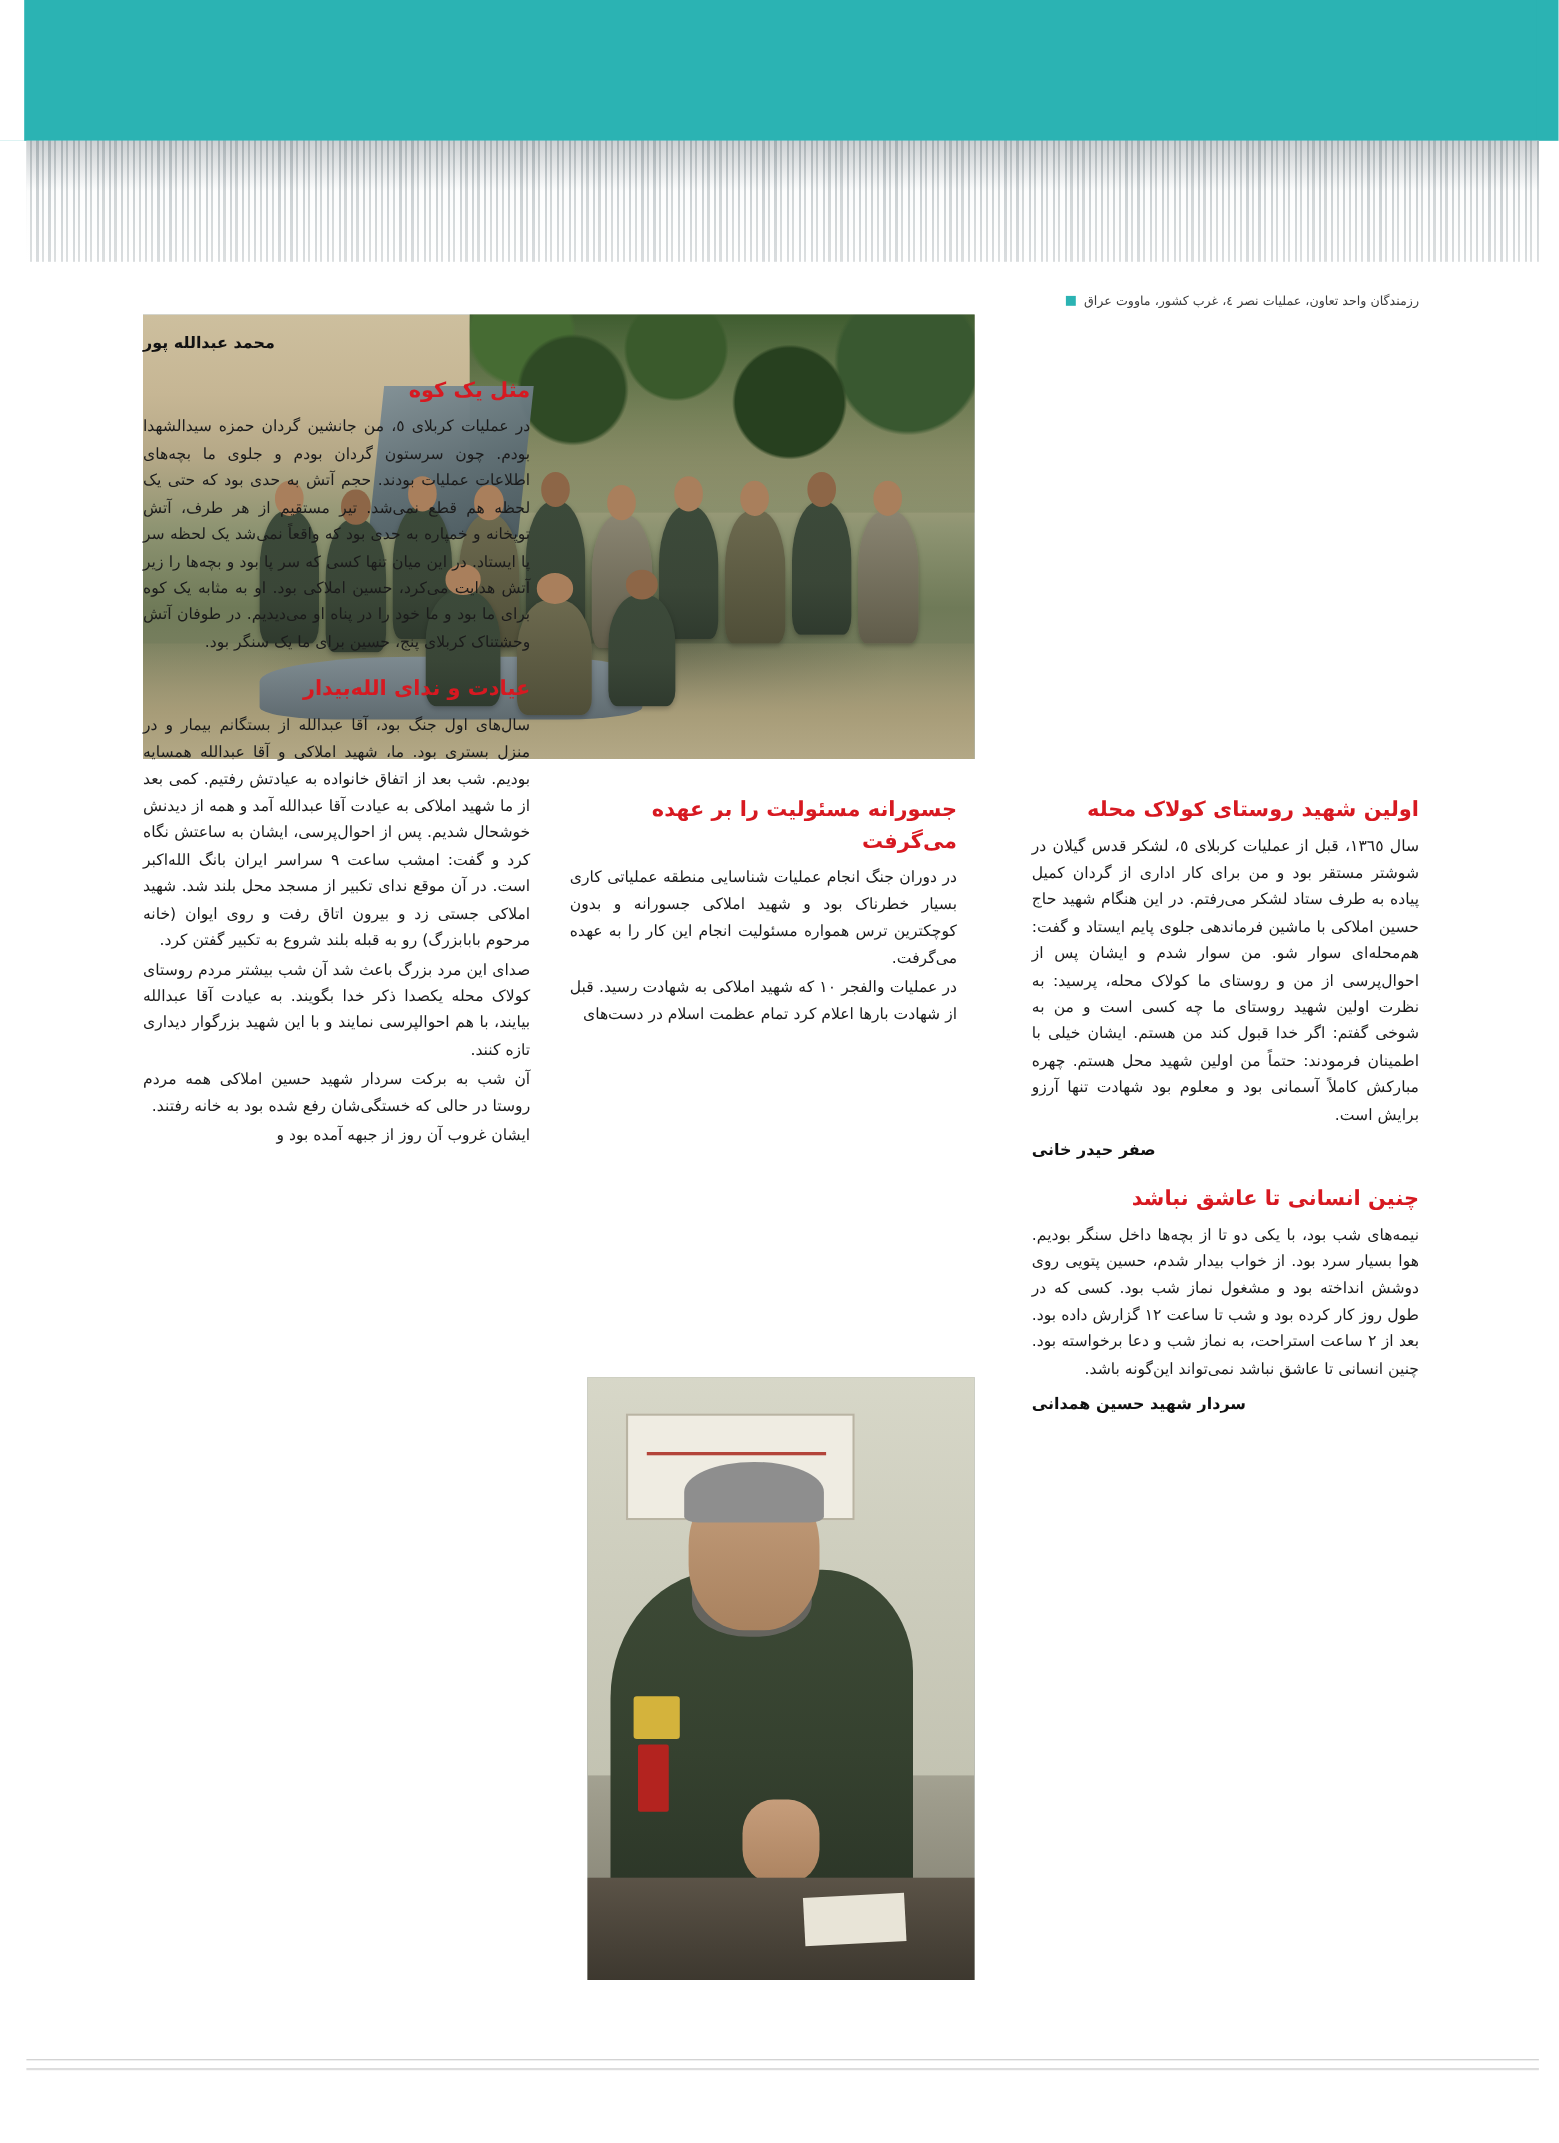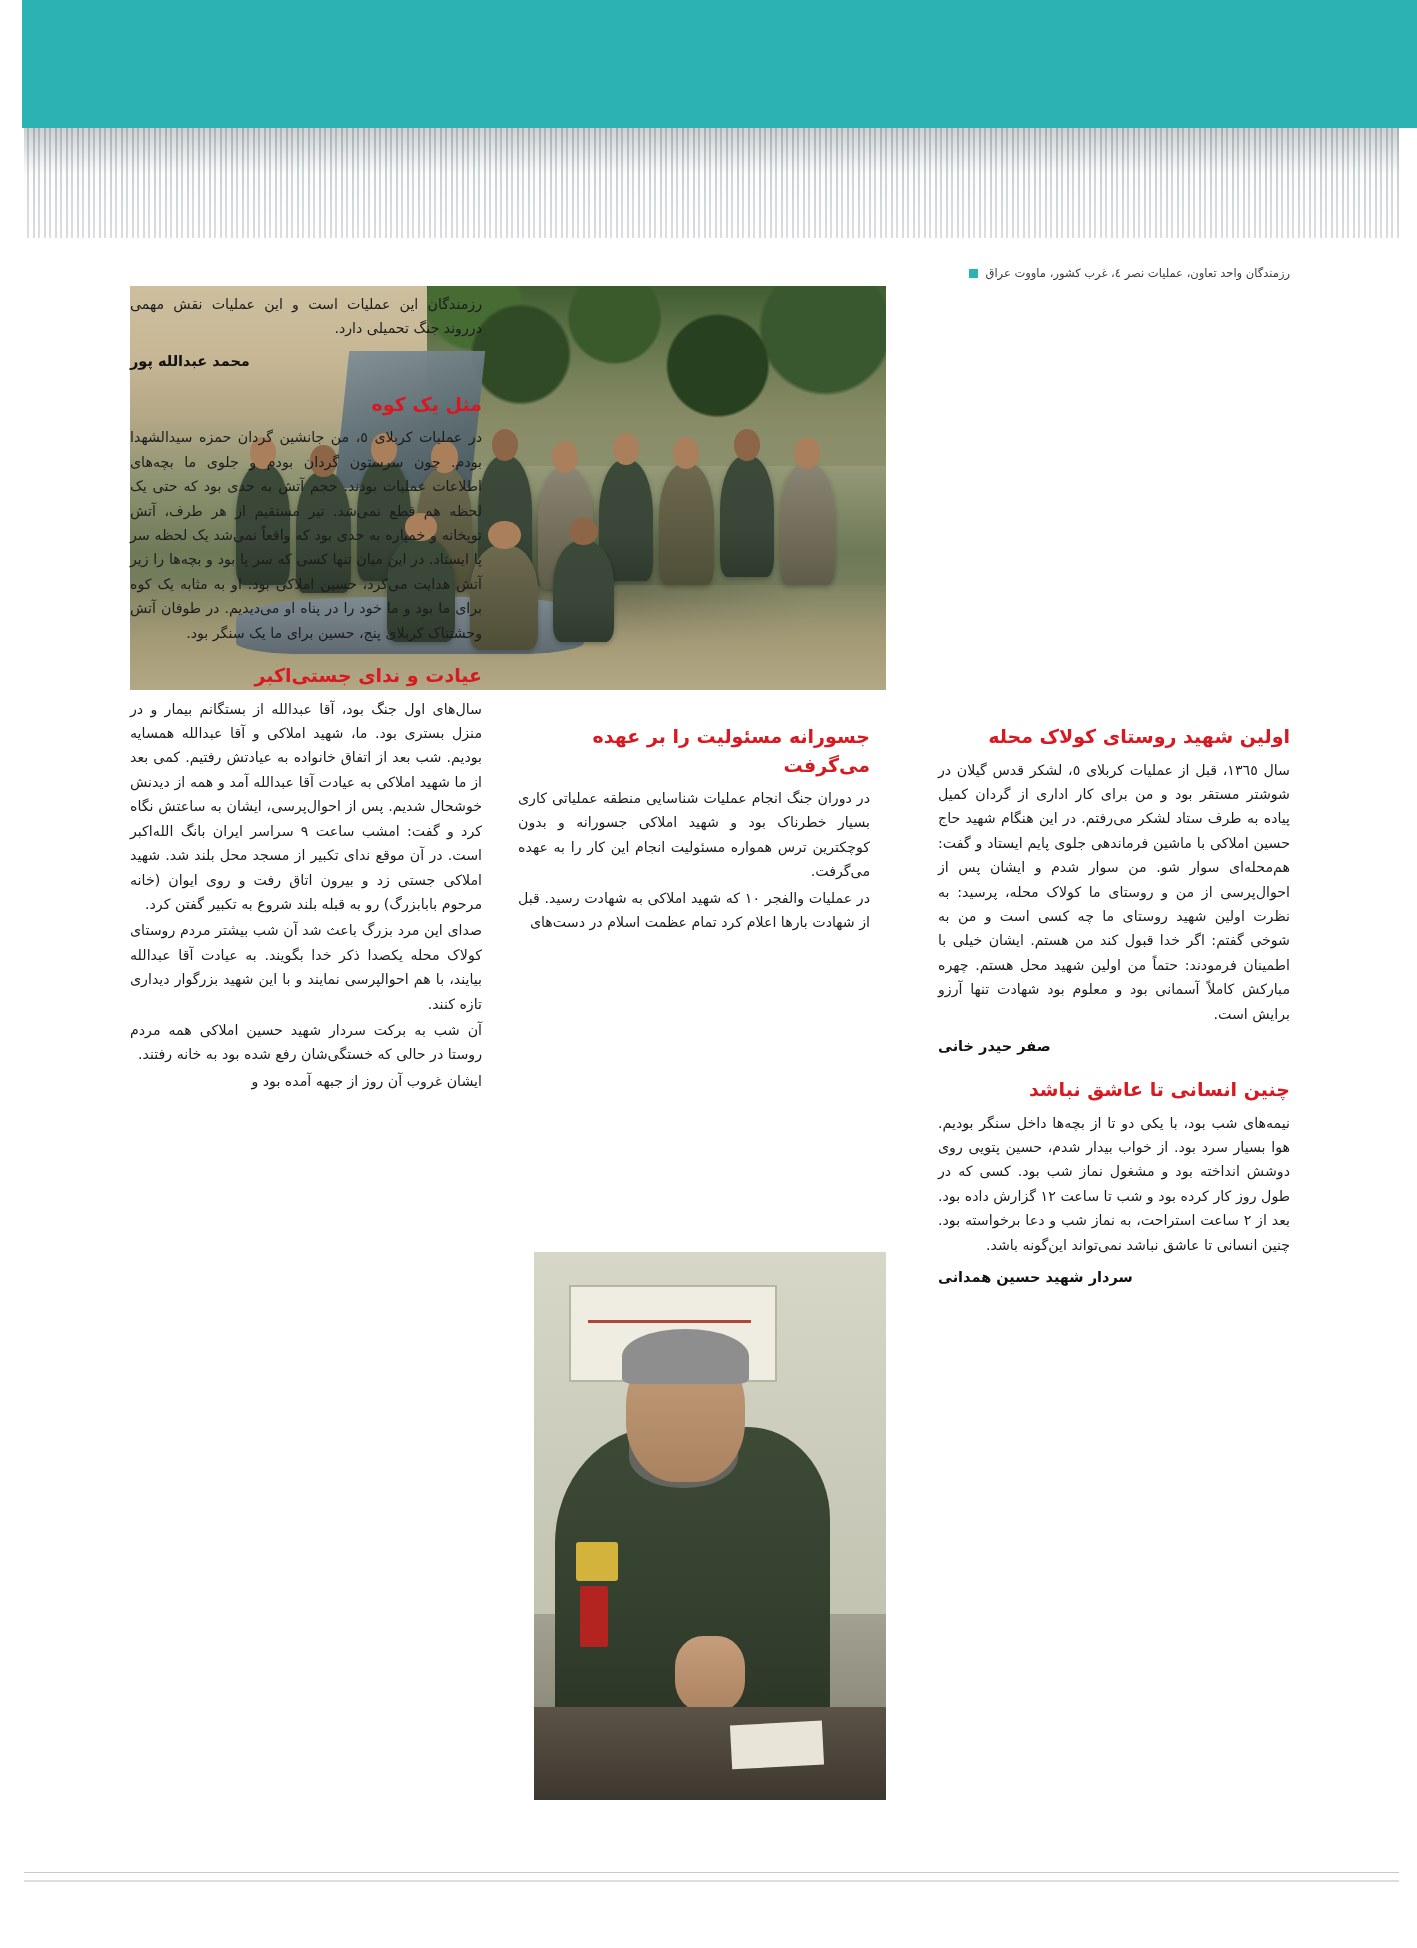--- a/index.html
+++ b/index.html
@@ -422,25 +422,24 @@
         <div class="beard"></div>
         <div class="head"></div>
         <div class="hair"></div>
         <div class="hands"></div>
         <div class="desk"></div>
         <div class="paper"></div>
       </div>
     </div>
 
     <div class="col col-left">
-      <p>رزمندگان این عملیات است و این عملیات نقش مهمی درروند جنگ تحمیلی دارد.</p>
       <div class="signature">محمد عبدالله پور</div>
       <div class="h-red">مثل یک کوه</div>
       <p>در عملیات کربلای ٥، من جانشین گردان حمزه سیدالشهدا بودم. چون سرستون گردان بودم و جلوی ما بچه‌های اطلاعات عملیات بودند. حجم آتش به حدی بود که حتی یک لحظه هم قطع نمی‌شد. تیر مستقیم از هر طرف، آتش توپخانه و خمپاره به حدی بود که واقعاً نمی‌شد یک لحظه سر پا ایستاد. در این میان تنها کسی که سر پا بود و بچه‌ها را زیر آتش هدایت می‌کرد، حسین املاکی بود. او به مثابه یک کوه برای ما بود و ما خود را در پناه او می‌دیدیم. در طوفان آتش وحشتناک کربلای پنج، حسین برای ما یک سنگر بود.</p>
-      <div class="h-red">عیادت و ندای جستی‌اکبر</div>
+      <div class="h-red">عیادت و ندای الله‌بیدار</div>
       <p>سال‌های اول جنگ بود، آقا عبدالله از بستگانم بیمار و در منزل بستری بود. ما، شهید املاکی و آقا عبدالله همسایه بودیم. شب بعد از اتفاق خانواده به عیادتش رفتیم. کمی بعد از ما شهید املاکی به عیادت آقا عبدالله آمد و همه از دیدنش خوشحال شدیم. پس از احوال‌پرسی، ایشان به ساعتش نگاه کرد و گفت: امشب ساعت ٩ سراسر ایران بانگ الله‌اکبر است. در آن موقع ندای تکبیر از مسجد محل بلند شد. شهید املاکی جستی زد و بیرون اتاق رفت و روی ایوان (خانه مرحوم بابابزرگ) رو به قبله بلند شروع به تکبیر گفتن کرد.</p>
       <p>صدای این مرد بزرگ باعث شد آن شب بیشتر مردم روستای کولاک محله یکصدا ذکر خدا بگویند. به عیادت آقا عبدالله بیایند، با هم احوالپرسی نمایند و با این شهید بزرگوار دیداری تازه کنند.</p>
       <p>آن شب به برکت سردار شهید حسین املاکی همه مردم روستا در حالی که خستگی‌شان رفع شده بود به خانه رفتند.</p>
       <p>ایشان غروب آن روز از جبهه آمده بود و</p>
     </div>
 
   </div>
 
   <div class="bottom-rule r1"></div>
   <div class="bottom-rule r2"></div>

